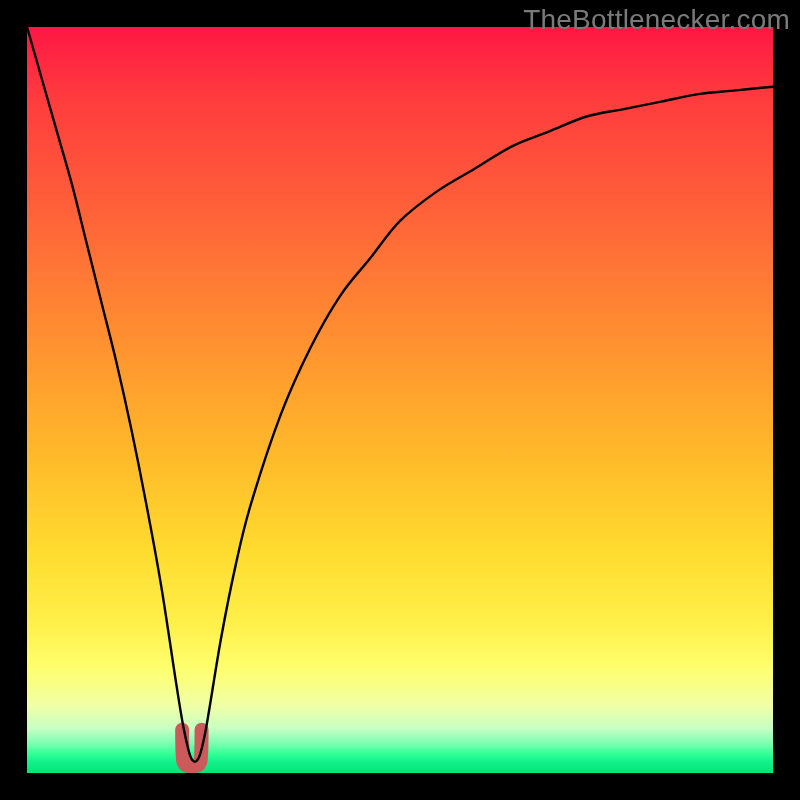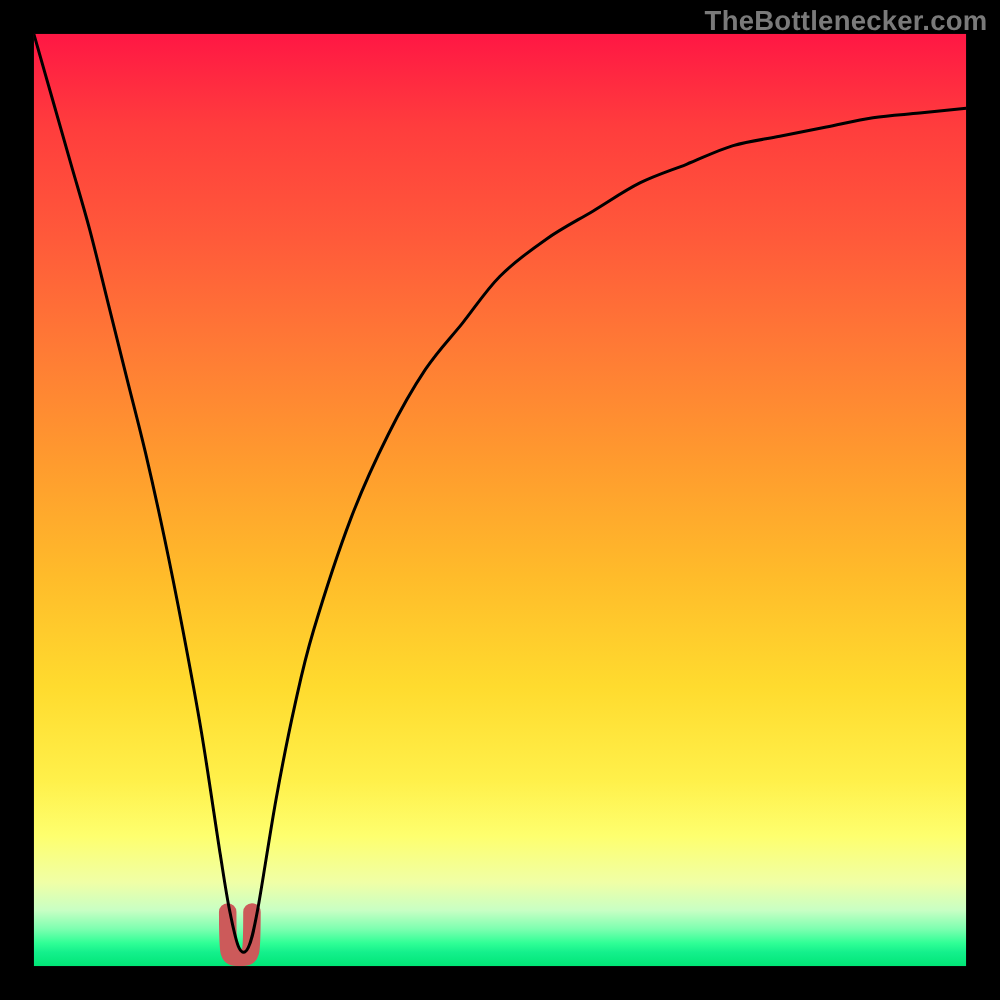--- a/index.html
+++ b/index.html
@@ -48,23 +48,23 @@
   }
   .curve, .bump, .overlay {
     position: absolute;
     inset: 0;
   }
   .attribution {
     position: absolute;
     top: 4px;
     right: 10px;
     color: #7a7a7a;
-    font-size: 22px;
+    font-size: 28px;
     letter-spacing: 0.2px;
-    font-weight: 700;
+    font-weight: 400;
   }
 </style>
 </head>
 <body>
 
 <div class="frame">
   <div class="plot-area">
     <div class="gradient"></div>
 
     <svg class="bump" viewBox="0 0 746 746" preserveAspectRatio="none">

